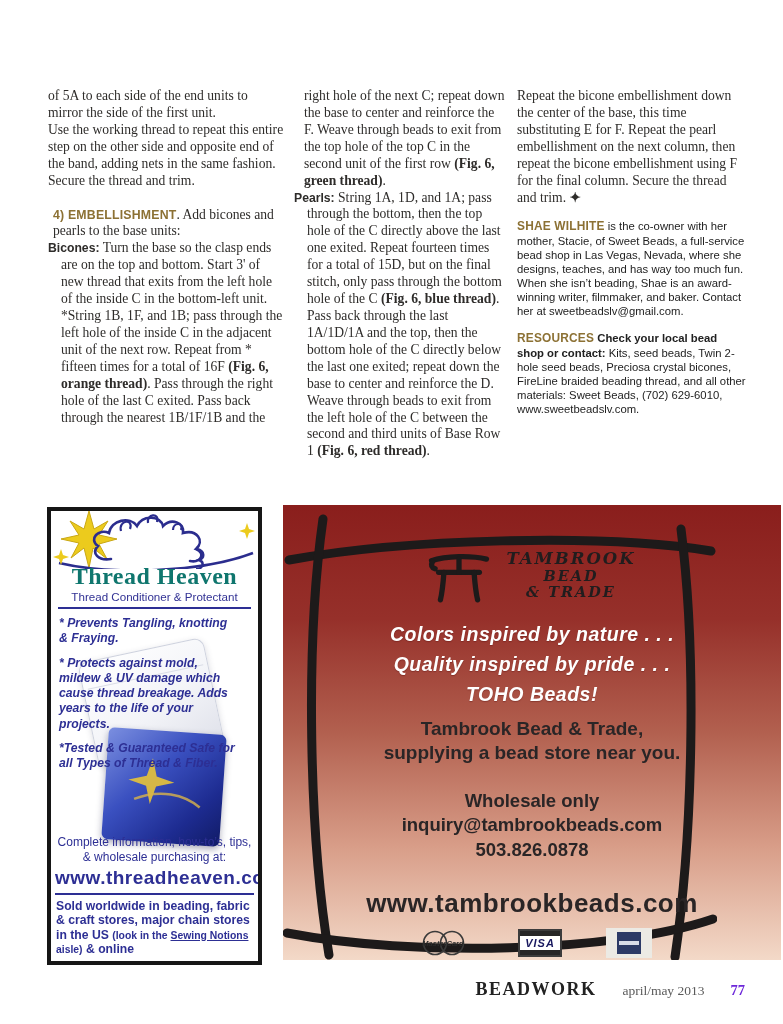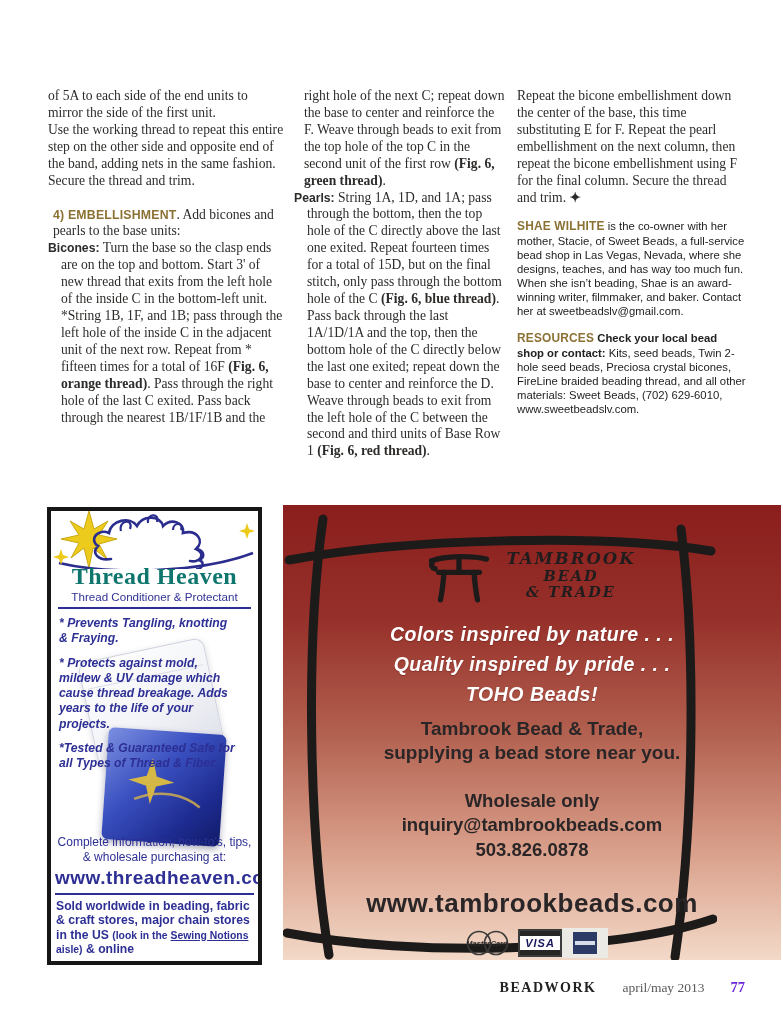--- a/index.html
+++ b/index.html
@@ -61,32 +61,32 @@
   .tb-logo{display:flex;justify-content:center;align-items:center;gap:16px;padding-top:42px;}
   .tb-logo-text{font-family:"DejaVu Serif",serif;font-style:italic;font-weight:bold;color:#211d1e;
                 line-height:1.08;letter-spacing:2px;}
   .tb-logo-text div:nth-child(1){font-size:16.5px;}
   .tb-logo-text div:nth-child(2),.tb-logo-text div:nth-child(3){font-size:14.5px;}
   .tb-tagline{margin-top:16px;font-style:italic;font-weight:bold;font-size:19.5px;color:#ffffff;
               line-height:1.54;letter-spacing:.5px;text-shadow:0 1px 1px rgba(80,10,10,.35);}
   .tb-supply{margin-top:8px;font-weight:bold;font-size:19px;line-height:1.25;}
   .tb-contact{margin-top:24px;font-weight:bold;font-size:18.5px;line-height:1.33;}
   .tb-url{margin-top:26px;font-weight:bold;font-size:26px;letter-spacing:.5px;}
-  .tb-cards{margin-top:9px;display:flex;justify-content:center;align-items:center;}
+  .tb-cards{margin-top:9px;display:flex;justify-content:center;align-items:center;gap:44px;}
   .card-visa{width:44px;height:28px;background:#fff;border:2px solid #3c3c3c;box-sizing:border-box;
              display:flex;flex-direction:column;justify-content:space-between;}
   .card-visa .bar{height:5px;background:#262626;}
   .card-visa .txt{font-style:italic;font-weight:bold;font-size:11px;color:#17175e;letter-spacing:1px;line-height:1;}
   .card-amex{width:46px;height:30px;background:#eceae4;display:flex;align-items:center;justify-content:center;}
   .card-amex .inner{width:24px;height:22px;background:#2c3a66;position:relative;}
   .card-amex .inner:before{content:"";position:absolute;left:2px;right:2px;top:9px;height:4px;background:#d8dce8;}
 
   
   .footer{position:absolute;top:979px;right:38px;display:flex;align-items:baseline;gap:26px;}
-  .footer .mag{font-weight:bold;font-size:14px;letter-spacing:1.5px;color:#222;}
+  .footer .mag{font-weight:bold;font-size:18px;letter-spacing:1.5px;color:#222;}
   .footer .issue{font-size:13.5px;color:#5a5a5a;}
   .footer .pg{font-weight:bold;font-size:14.5px;color:#6d28d9;}
 </style>
 </head>
 <body>
 
 <div class="page">
 
   <div class="col" id="col1">
       <p><span>of 5A to each side of the end units to mirror the side of the first unit.</span></p>

